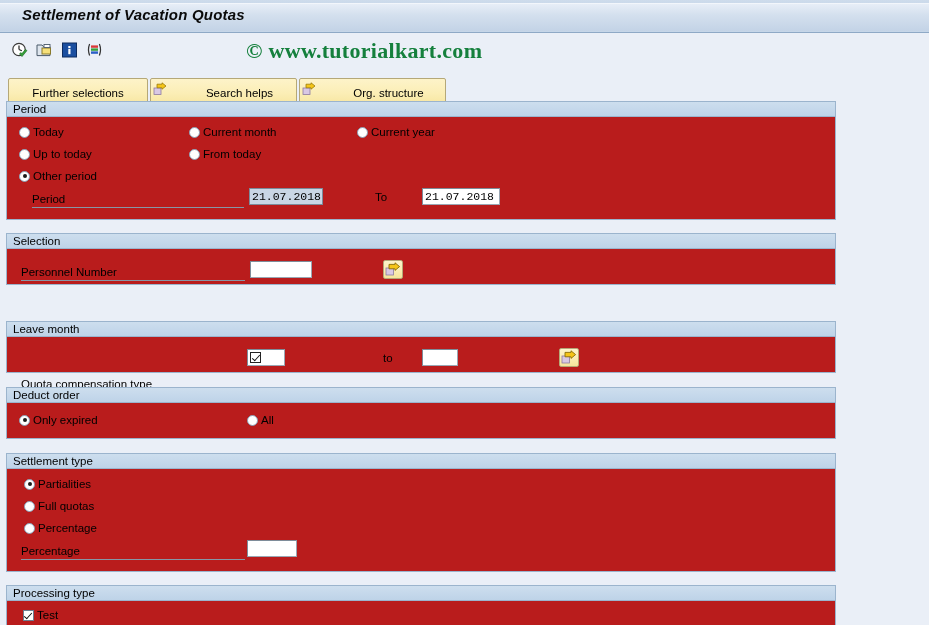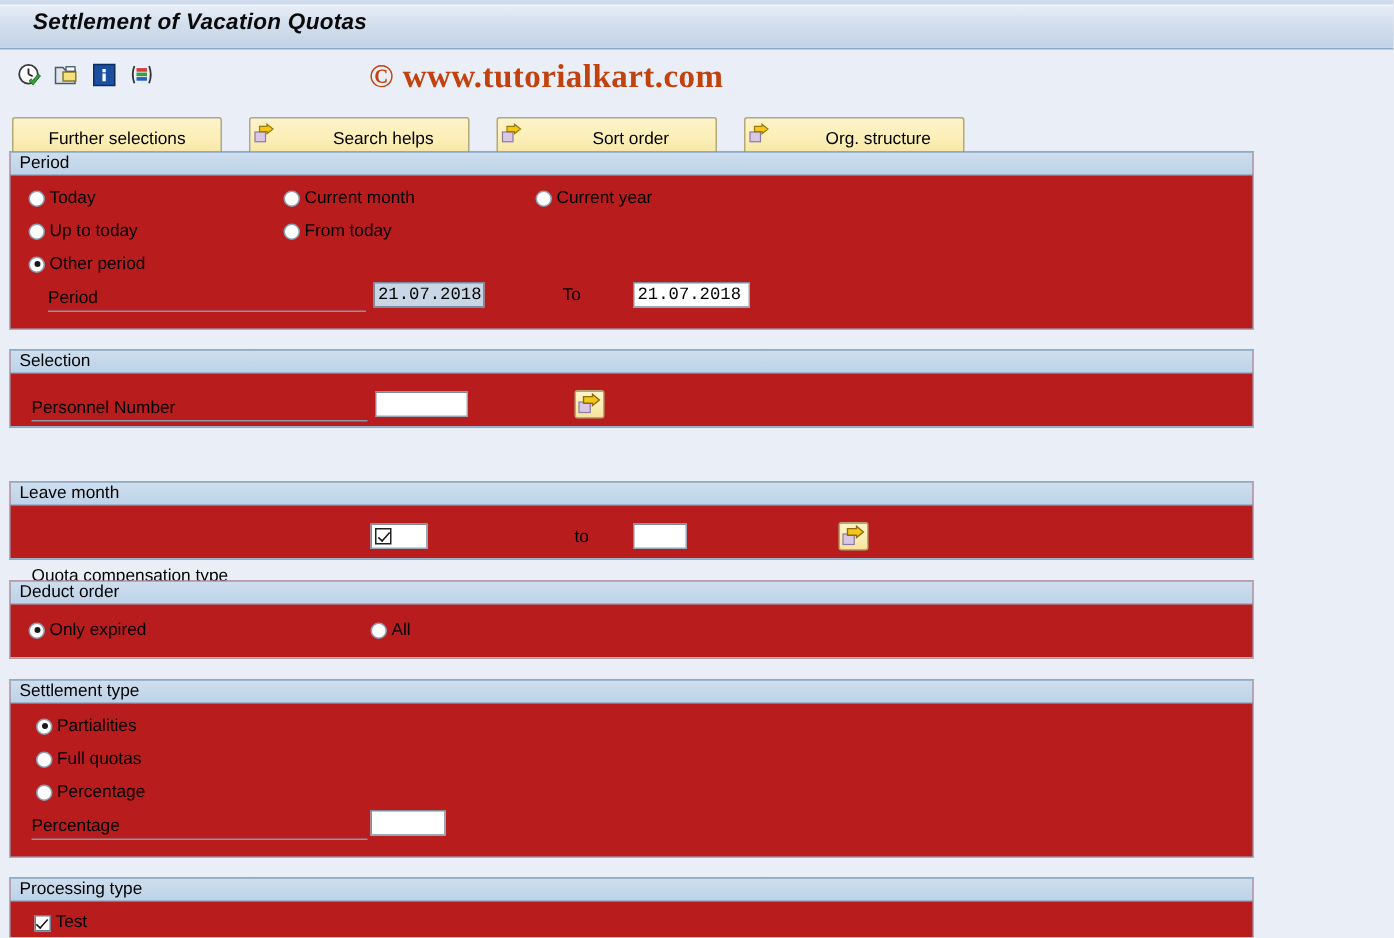--- a/index.html
+++ b/index.html
@@ -64,21 +64,21 @@
   }
   .tb-icon svg { display:block; }
 
   .watermark {
     position: absolute;
     left: 246px;
     top: 38px;
     font-family: "Liberation Serif", serif;
     font-size: 22px;
     font-weight: bold;
-    color: #c2410c;
+    color: #15803d;
     white-space: nowrap;
     letter-spacing: 0.3px;
   }
 
   
   .btnrow {
     position: absolute;
     left: 8px;
     top: 78px;
     height: 19px;
@@ -89,21 +89,21 @@
     box-sizing: border-box;
     background: linear-gradient(to bottom, #fdf3c9 0%, #fbeeb6 50%, #f6e49b 100%);
     border: 1px solid #b5a878;
     border-radius: 2px;
     display: flex;
     align-items: center;
     justify-content: center;
     font-size: 11.5px;
     color: #000;
     cursor: pointer;
-    margin-right: 18px;
+    margin-right: 2px;
     position: relative;
     padding: 0 4px;
   }
   .sapbtn .lbl { display:block; }
   .sapbtn.witharrow { padding-left: 36px; }
   .sapbtn .arrowbox {
     position: absolute;
     left: 2px;
     top: 2px;
     width: 14px;
@@ -309,29 +309,20 @@
     <span class="lbl">Further selections</span>
   </div>
   <div class="sapbtn witharrow" style="width:147px;">
     <span class="arrowbox">
       <svg width="14" height="14" viewBox="0 0 14 14">
         <rect x="1" y="6" width="7" height="6.5" fill="#d9c8e4" stroke="#8d7aa0" stroke-width="0.8"></rect>
         <path d="M4 2.2 h5 V0.8 L13 4 L9 7.2 V5.8 H4 Z" fill="#f5c518" stroke="#9a7a09" stroke-width="0.8"></path>
       </svg>
     </span>
     <span class="lbl">Search helps</span>
-  </div>
-  <div class="sapbtn witharrow" style="width:147px;">
-    <span class="arrowbox">
-      <svg width="14" height="14" viewBox="0 0 14 14">
-        <rect x="1" y="6" width="7" height="6.5" fill="#d9c8e4" stroke="#8d7aa0" stroke-width="0.8"></rect>
-        <path d="M4 2.2 h5 V0.8 L13 4 L9 7.2 V5.8 H4 Z" fill="#f5c518" stroke="#9a7a09" stroke-width="0.8"></path>
-      </svg>
-    </span>
-    <span class="lbl">Sort order</span>
   </div>
   <div class="sapbtn witharrow" style="width:147px;">
     <span class="arrowbox">
       <svg width="14" height="14" viewBox="0 0 14 14">
         <rect x="1" y="6" width="7" height="6.5" fill="#d9c8e4" stroke="#8d7aa0" stroke-width="0.8"></rect>
         <path d="M4 2.2 h5 V0.8 L13 4 L9 7.2 V5.8 H4 Z" fill="#f5c518" stroke="#9a7a09" stroke-width="0.8"></path>
       </svg>
     </span>
     <span class="lbl">Org. structure</span>
   </div>

